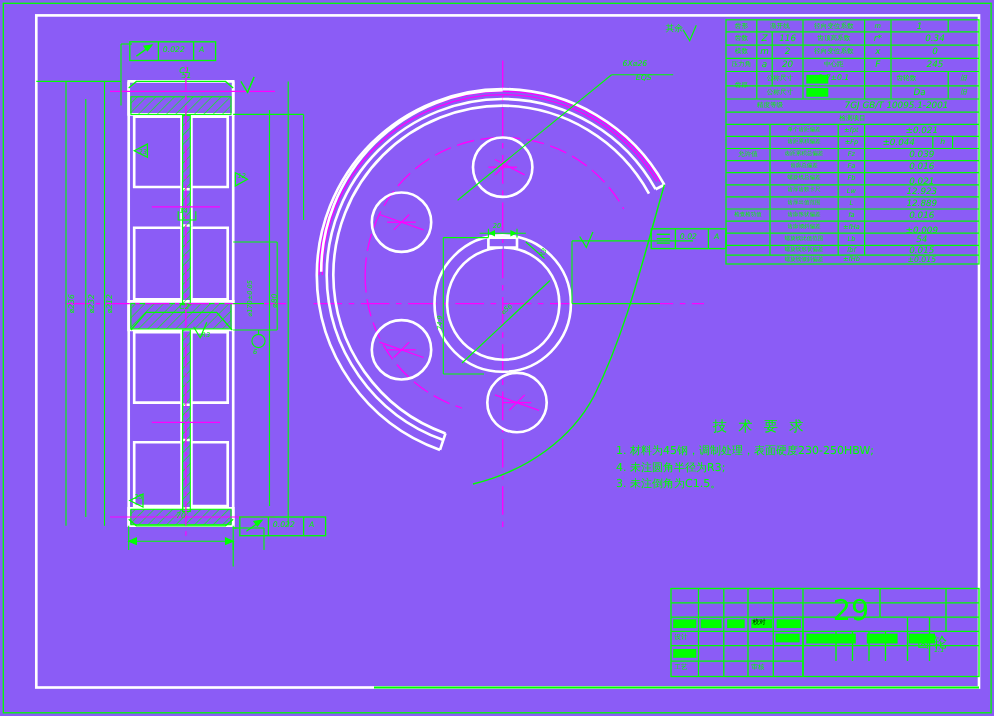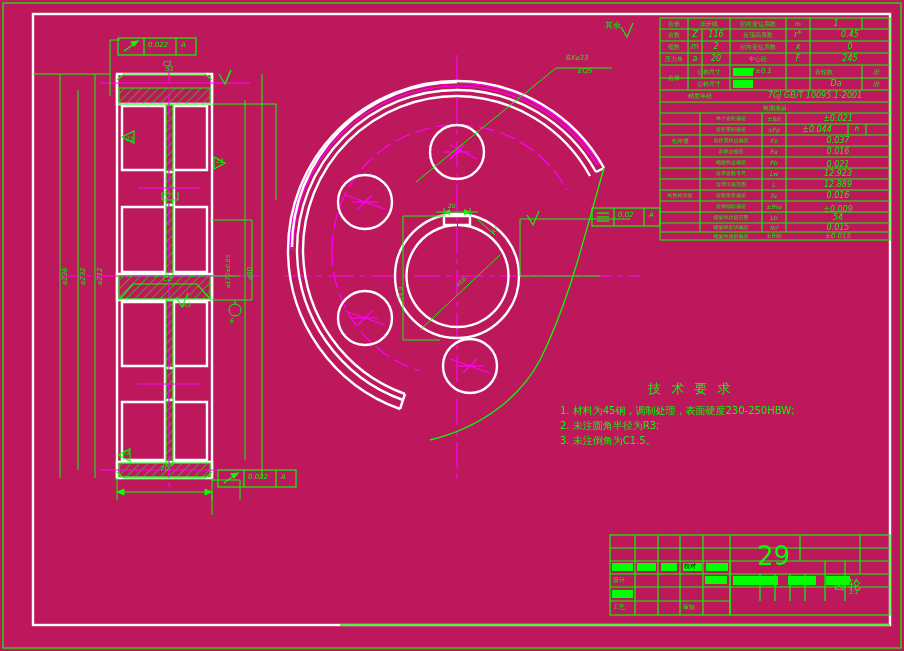--- a/index.html
+++ b/index.html
@@ -1,17 +1,17 @@
 <!DOCTYPE html>
 <html><head>
 <meta charset="utf-8">
 <style>
   html,body{margin:0;padding:0;background:#000;}
   body{width:904px;height:651px;overflow:hidden;font-family:"DejaVu Sans","Liberation Sans",sans-serif;}
-  #cad{position:relative;width:904px;height:651px;background:#be185d;}
+  #cad{position:relative;width:904px;height:651px;background:#8b5cf6;}
   #cad svg{position:absolute;left:0;top:0;}
   .lbl{position:absolute;color:#00ff00;font-family:"DejaVu Sans","Liberation Sans",sans-serif;white-space:nowrap;line-height:1;}
   .tiny{font-size:7px;}
   .xtiny{font-size:6px;}
   .sm{font-size:8px;}
   .md{font-size:10px;}
   .big{font-size:13px;}
   .huge{font-size:26px;}
   .ital{font-style:italic;}
   .rot90{transform-origin:0 0;transform:rotate(-90deg);}
@@ -354,44 +354,44 @@
 <div class="lbl xtiny ital" style="left:183px;top:302px;">R3</div>
 <div class="lbl xtiny ital" style="left:230px;top:318px;">6</div>
 <div class="lbl tiny ital" style="left:160px;top:466px;">70</div>
 
 <div class="lbl tiny ital rot90" style="left:62px;top:285px;">⌀236</div>
 <div class="lbl tiny ital rot90" style="left:80px;top:285px;">⌀232</div>
 <div class="lbl tiny ital rot90" style="left:97px;top:285px;">⌀212</div>
 <div class="lbl tiny ital rot90" style="left:247px;top:280px;">⌀80</div>
 <div class="lbl xtiny ital rot90" style="left:225px;top:288px;">⌀170±0.05</div>
 
-<div class="lbl tiny ital" style="left:566px;top:55px;">6X⌀33</div>
+<div class="lbl tiny ital" style="left:566px;top:55px;">6X⌀26</div>
 <div class="lbl tiny ital" style="left:578px;top:68px;">EQS</div>
 <div class="lbl xtiny ital" style="left:448px;top:203px;">20</div>
 <div class="lbl xtiny ital rot90" style="left:398px;top:300px;">74.9</div>
 <div class="lbl xtiny ital" style="left:455px;top:283px;transform:rotate(-40deg);transform-origin:0 0;">⌀56</div>
 <div class="lbl xtiny ital" style="left:490px;top:232px;transform:rotate(-60deg);transform-origin:0 0;">R3</div>
 
 <div class="lbl big cn" style="left:648px;top:382px;letter-spacing:3px;">技 术 要 求</div>
 <div class="lbl md cn" style="left:560px;top:406px;">1. 材料为45钢，调制处理，表面硬度230-250HBW;</div>
-<div class="lbl md cn" style="left:560px;top:421px;">2. 未注圆角半径为R3;</div>
+<div class="lbl md cn" style="left:560px;top:421px;">4. 未注圆角半径为R3;</div>
 <div class="lbl md cn" style="left:560px;top:436px;">3. 未注倒角为C1.5。</div>
 
 <div class="tcell" style="left:660px;top:18px;width:28px;height:11px;">齿形</div>
 <div class="tcell" style="left:688px;top:18px;width:42px;height:11px;">渐开线</div>
 <div class="tcell" style="left:730px;top:18px;width:56px;height:11px;">径向变位系数</div>
 <div class="tcell ital" style="left:786px;top:18px;width:24px;height:11px;">m</div>
 <div class="tcell ital" style="left:810px;top:18px;width:52px;height:11px;font-size:8px;">1</div>
 
 <div class="tcell" style="left:660px;top:29px;width:28px;height:12px;">齿数</div>
 <div class="tcell ital" style="left:688px;top:29px;width:14px;height:12px;font-size:8px;">Z</div>
 <div class="tcell ital" style="left:702px;top:29px;width:28px;height:12px;font-size:8px;">116</div>
 <div class="tcell" style="left:730px;top:29px;width:56px;height:12px;">齿顶高系数</div>
 <div class="tcell ital" style="left:786px;top:29px;width:24px;height:12px;font-size:8px;">r*</div>
-<div class="tcell ital" style="left:810px;top:29px;width:80px;height:12px;font-size:8px;">0.45</div>
+<div class="tcell ital" style="left:810px;top:29px;width:80px;height:12px;font-size:8px;">0.34</div>
 
 <div class="tcell" style="left:660px;top:41px;width:28px;height:12px;">模数</div>
 <div class="tcell ital" style="left:688px;top:41px;width:14px;height:12px;font-size:8px;">m</div>
 <div class="tcell ital" style="left:702px;top:41px;width:28px;height:12px;font-size:8px;">2</div>
 <div class="tcell" style="left:730px;top:41px;width:56px;height:12px;">径向变位系数</div>
 <div class="tcell ital" style="left:786px;top:41px;width:24px;height:12px;font-size:8px;">x</div>
 <div class="tcell ital" style="left:810px;top:41px;width:80px;height:12px;font-size:8px;">0</div>
 
 <div class="tcell" style="left:660px;top:53px;width:28px;height:12px;">压力角</div>
 <div class="tcell ital" style="left:688px;top:53px;width:14px;height:12px;font-size:8px;">a</div>
@@ -419,21 +419,21 @@
 <div class="tcell ital" style="left:762px;top:113px;width:24px;height:11px;font-size:6px;">±fpt</div>
 <div class="tcell ital" style="left:786px;top:113px;width:104px;height:11px;font-size:8px;">±0.021</div>
 
 <div class="tcell" style="left:700px;top:124px;width:62px;height:11px;font-size:5px;">齿距累积偏差</div>
 <div class="tcell ital" style="left:762px;top:124px;width:24px;height:11px;font-size:6px;">±Fp</div>
 <div class="tcell ital" style="left:786px;top:124px;width:62px;height:11px;font-size:8px;">±0.044</div>
 <div class="tcell ital" style="left:848px;top:124px;width:18px;height:11px;font-size:7px;">h</div>
 
 <div class="tcell" style="left:700px;top:135px;width:62px;height:11px;font-size:5px;">齿距累积总偏差</div>
 <div class="tcell ital" style="left:762px;top:135px;width:24px;height:11px;font-size:6px;">Fz</div>
-<div class="tcell ital" style="left:786px;top:135px;width:104px;height:11px;font-size:8px;">0.037</div>
+<div class="tcell ital" style="left:786px;top:135px;width:104px;height:11px;font-size:8px;">0.039</div>
 
 <div class="tcell" style="left:700px;top:146px;width:62px;height:11px;font-size:5px;">齿廓总偏差</div>
 <div class="tcell ital" style="left:762px;top:146px;width:24px;height:11px;font-size:6px;">Fa</div>
 <div class="tcell ital" style="left:786px;top:146px;width:104px;height:11px;font-size:8px;">0.016</div>
 
 <div class="tcell" style="left:700px;top:157px;width:62px;height:11px;font-size:5px;">螺旋线总偏差</div>
 <div class="tcell ital" style="left:762px;top:157px;width:24px;height:11px;font-size:6px;">Fb</div>
 <div class="tcell ital" style="left:786px;top:157px;width:104px;height:15px;font-size:8px;text-align:right;">0.021</div>
 
 <div class="tcell" style="left:700px;top:168px;width:62px;height:11px;font-size:5px;">齿厚齿数卡尺</div>

